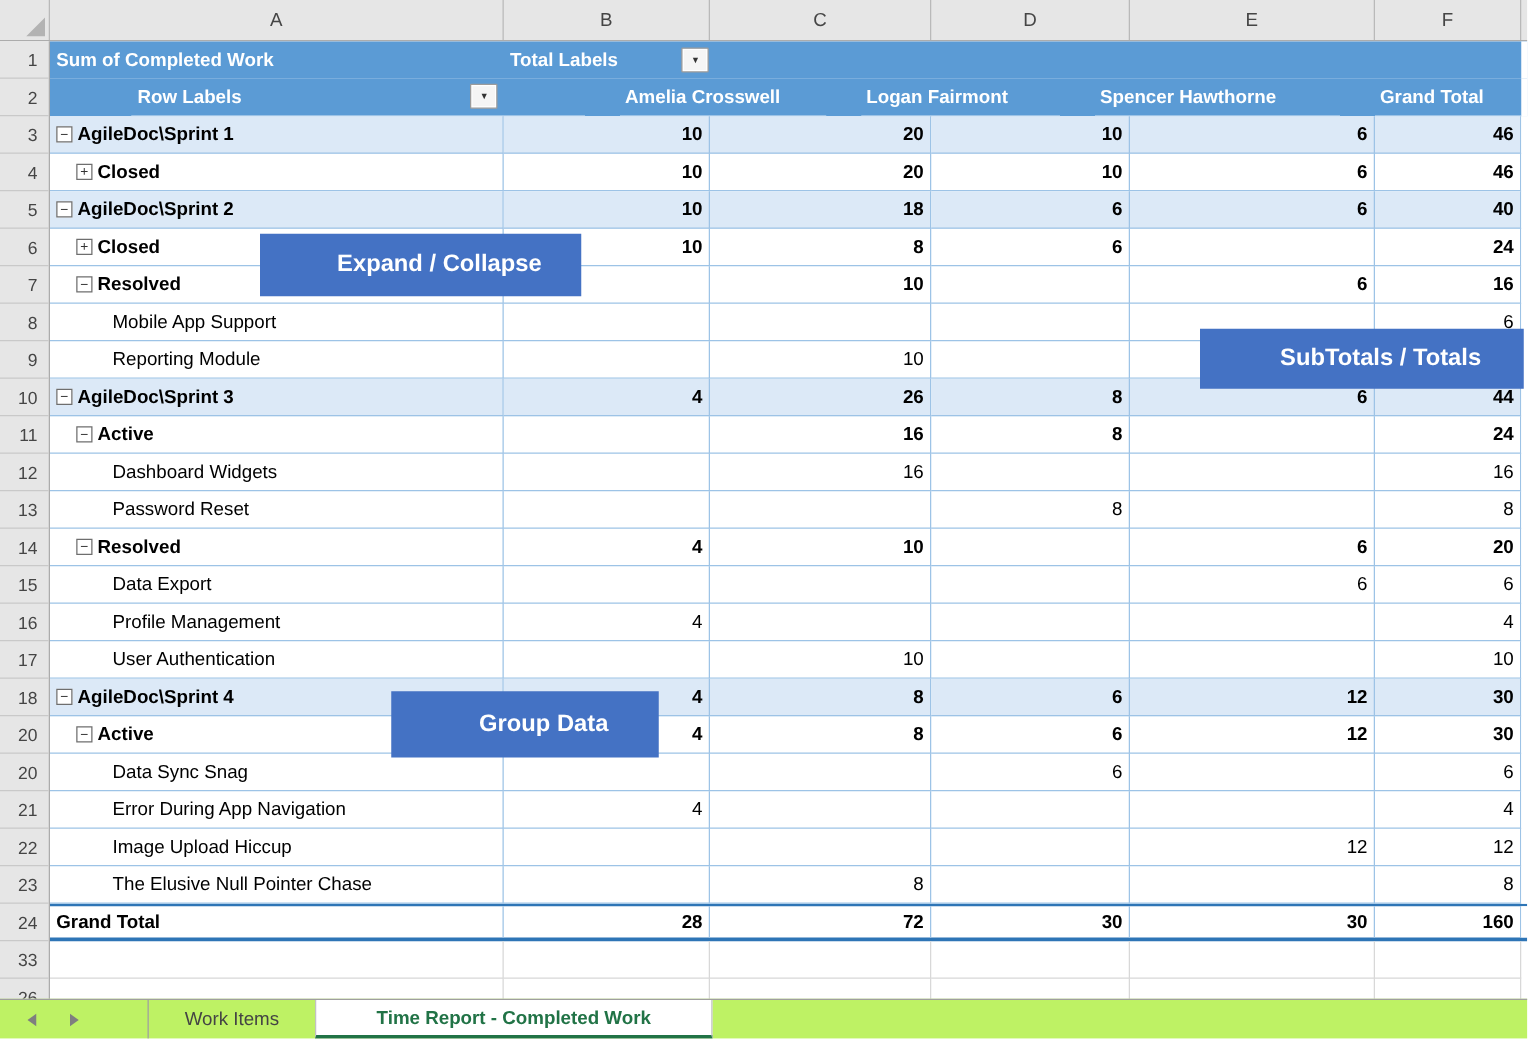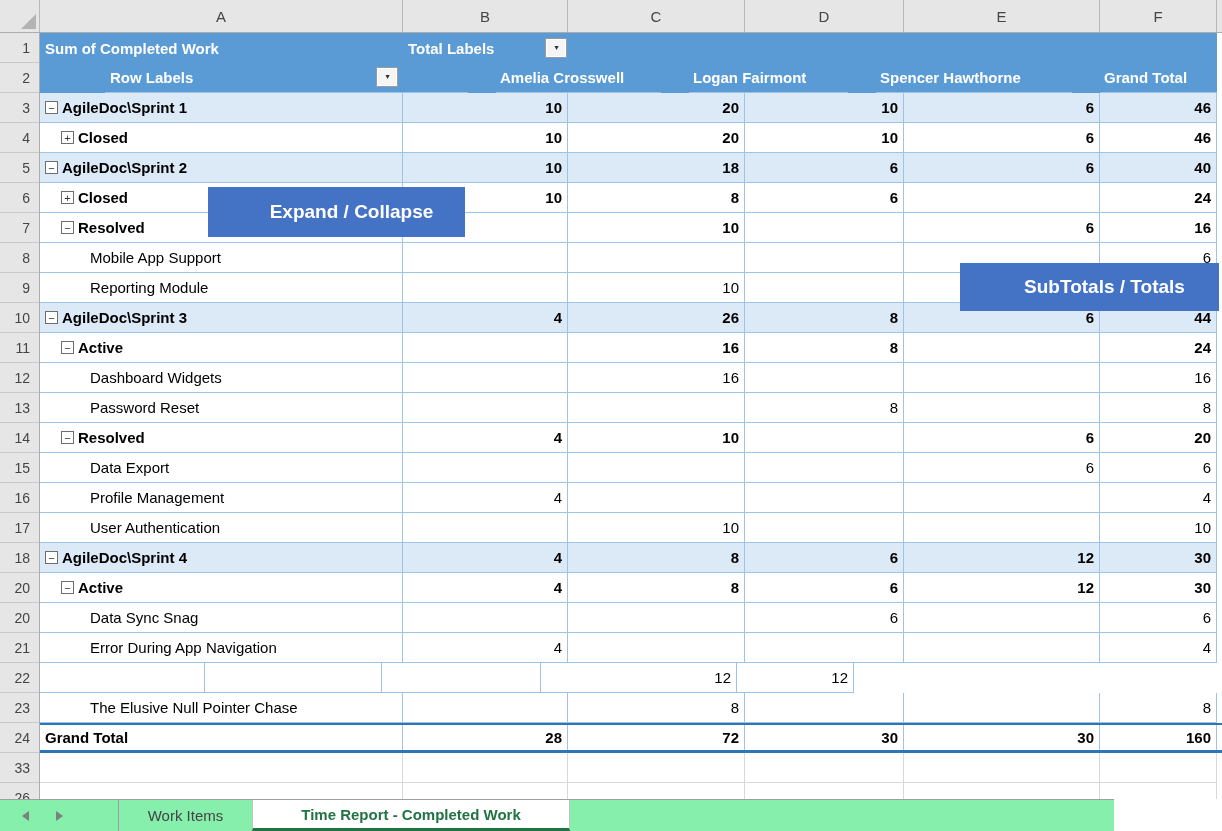--- a/index.html
+++ b/index.html
@@ -50,21 +50,21 @@
           display:flex;align-items:center;justify-content:center;font-size:9px;color:#333;
           box-sizing:border-box;border-radius:1px;box-shadow:0 0 0 1px #fff inset;}
   #drop-col{left:545px;top:38px;} #drop-row{left:376px;top:67px;}
   
   .callout{position:absolute;background:var(--callout);color:#fff;font-weight:bold;font-size:19px;
           display:flex;align-items:center;justify-content:center;padding-left:30px;}
   #callout-expand{left:208px;top:187px;width:227px;height:50px;}
   #callout-subtotals{left:960px;top:263px;width:229px;height:48px;}
   #callout-group{left:313px;top:553px;width:184px;height:53px;}
   
-  .tabbar{position:absolute;left:0;top:799px;width:1114px;height:32px;background:#86efac;
+  .tabbar{position:absolute;left:0;top:799px;width:1222px;height:32px;background:#bef264;
           border-top:1px solid #9F9F9F;box-sizing:border-box;}
   .navtri{position:absolute;top:11px;width:0;height:0;}
   #nav-left{left:22px;border-top:5px solid transparent;border-bottom:5px solid transparent;border-right:7px solid #7F7F7F;}
   #nav-right{left:56px;border-top:5px solid transparent;border-bottom:5px solid transparent;border-left:7px solid #7F7F7F;}
   .tabsep{position:absolute;left:118px;top:0;width:1px;height:31px;background:#9F9F9F;}
   .tab{position:absolute;top:0;height:31px;display:flex;align-items:center;justify-content:center;font-size:15px;}
   #tab-workitems{left:119px;width:133px;color:#444;}
   #tab-active{left:252px;width:318px;background:#fff;color:var(--green);font-weight:bold;
           border-bottom:3px solid var(--green);box-sizing:border-box;height:31px;
           border-left:1px solid #C2C2C2;border-right:1px solid #C2C2C2;}
@@ -346,20 +346,23 @@
             <span>Error During App Navigation</span>
           </div>
           <div class="cell cB val">4</div>
           <div class="cell cC val"></div>
           <div class="cell cD val"></div>
           <div class="cell cE val"></div>
           <div class="cell cF val">4</div>
           <div class="cS"></div>
         </div>
         <div class="prow lv2">
+          <div class="cell cA lbl">
+            <span>Image Upload Hiccup</span>
+          </div>
           <div class="cell cB val"></div>
           <div class="cell cC val"></div>
           <div class="cell cD val"></div>
           <div class="cell cE val">12</div>
           <div class="cell cF val">12</div>
           <div class="cS"></div>
         </div>
         <div class="prow lv2">
           <div class="cell cA lbl">
             <span>The Elusive Null Pointer Chase</span>
@@ -403,20 +406,21 @@
 
   <div class="dropbtn" id="drop-col">
     <span style="transform:scale(0.8)">▼</span>
   </div>
   <div class="dropbtn" id="drop-row">
     <span style="transform:scale(0.8)">▼</span>
   </div>
 
   <div class="callout" id="callout-expand">Expand / Collapse</div>
   <div class="callout" id="callout-subtotals">SubTotals / Totals</div>
+  <div class="callout" id="callout-group">Group Data</div>
 
   <div class="tabbar">
     <div class="navtri" id="nav-left"></div>
     <div class="navtri" id="nav-right"></div>
     <div class="tabsep"></div>
     <div class="tab" id="tab-workitems">Work Items</div>
     <div class="tab" id="tab-active">Time Report - Completed Work</div>
 
   </div>
 

